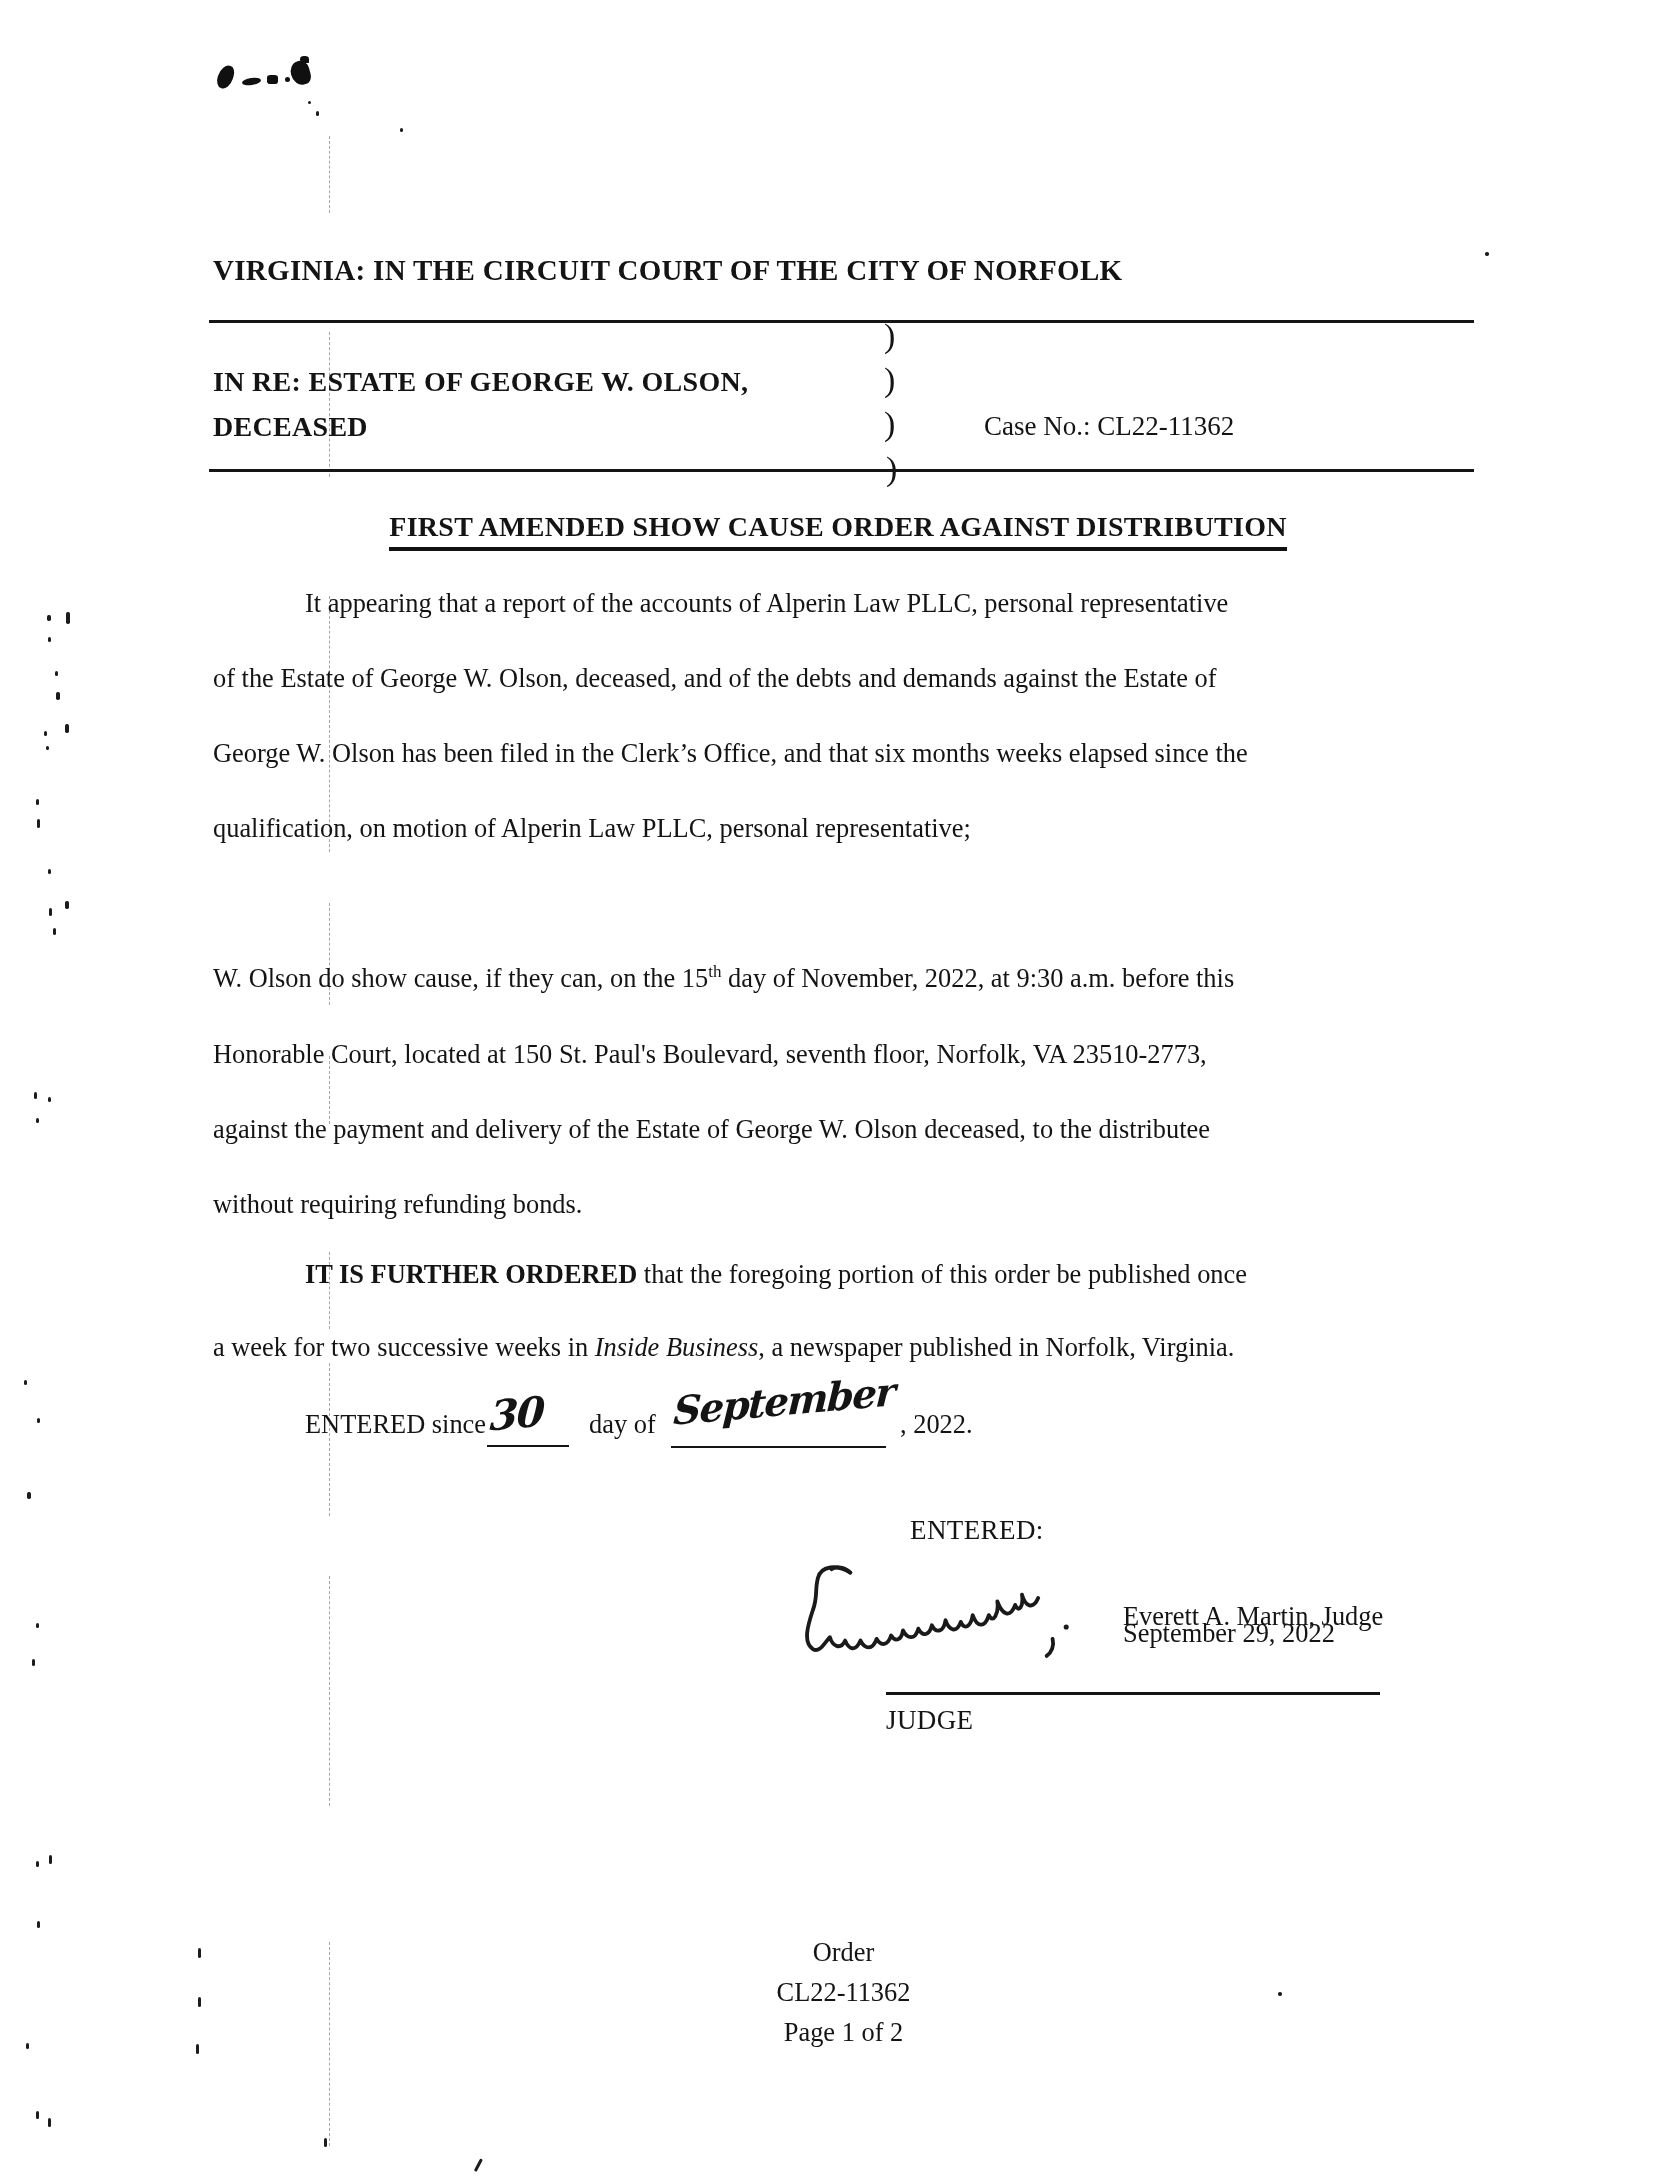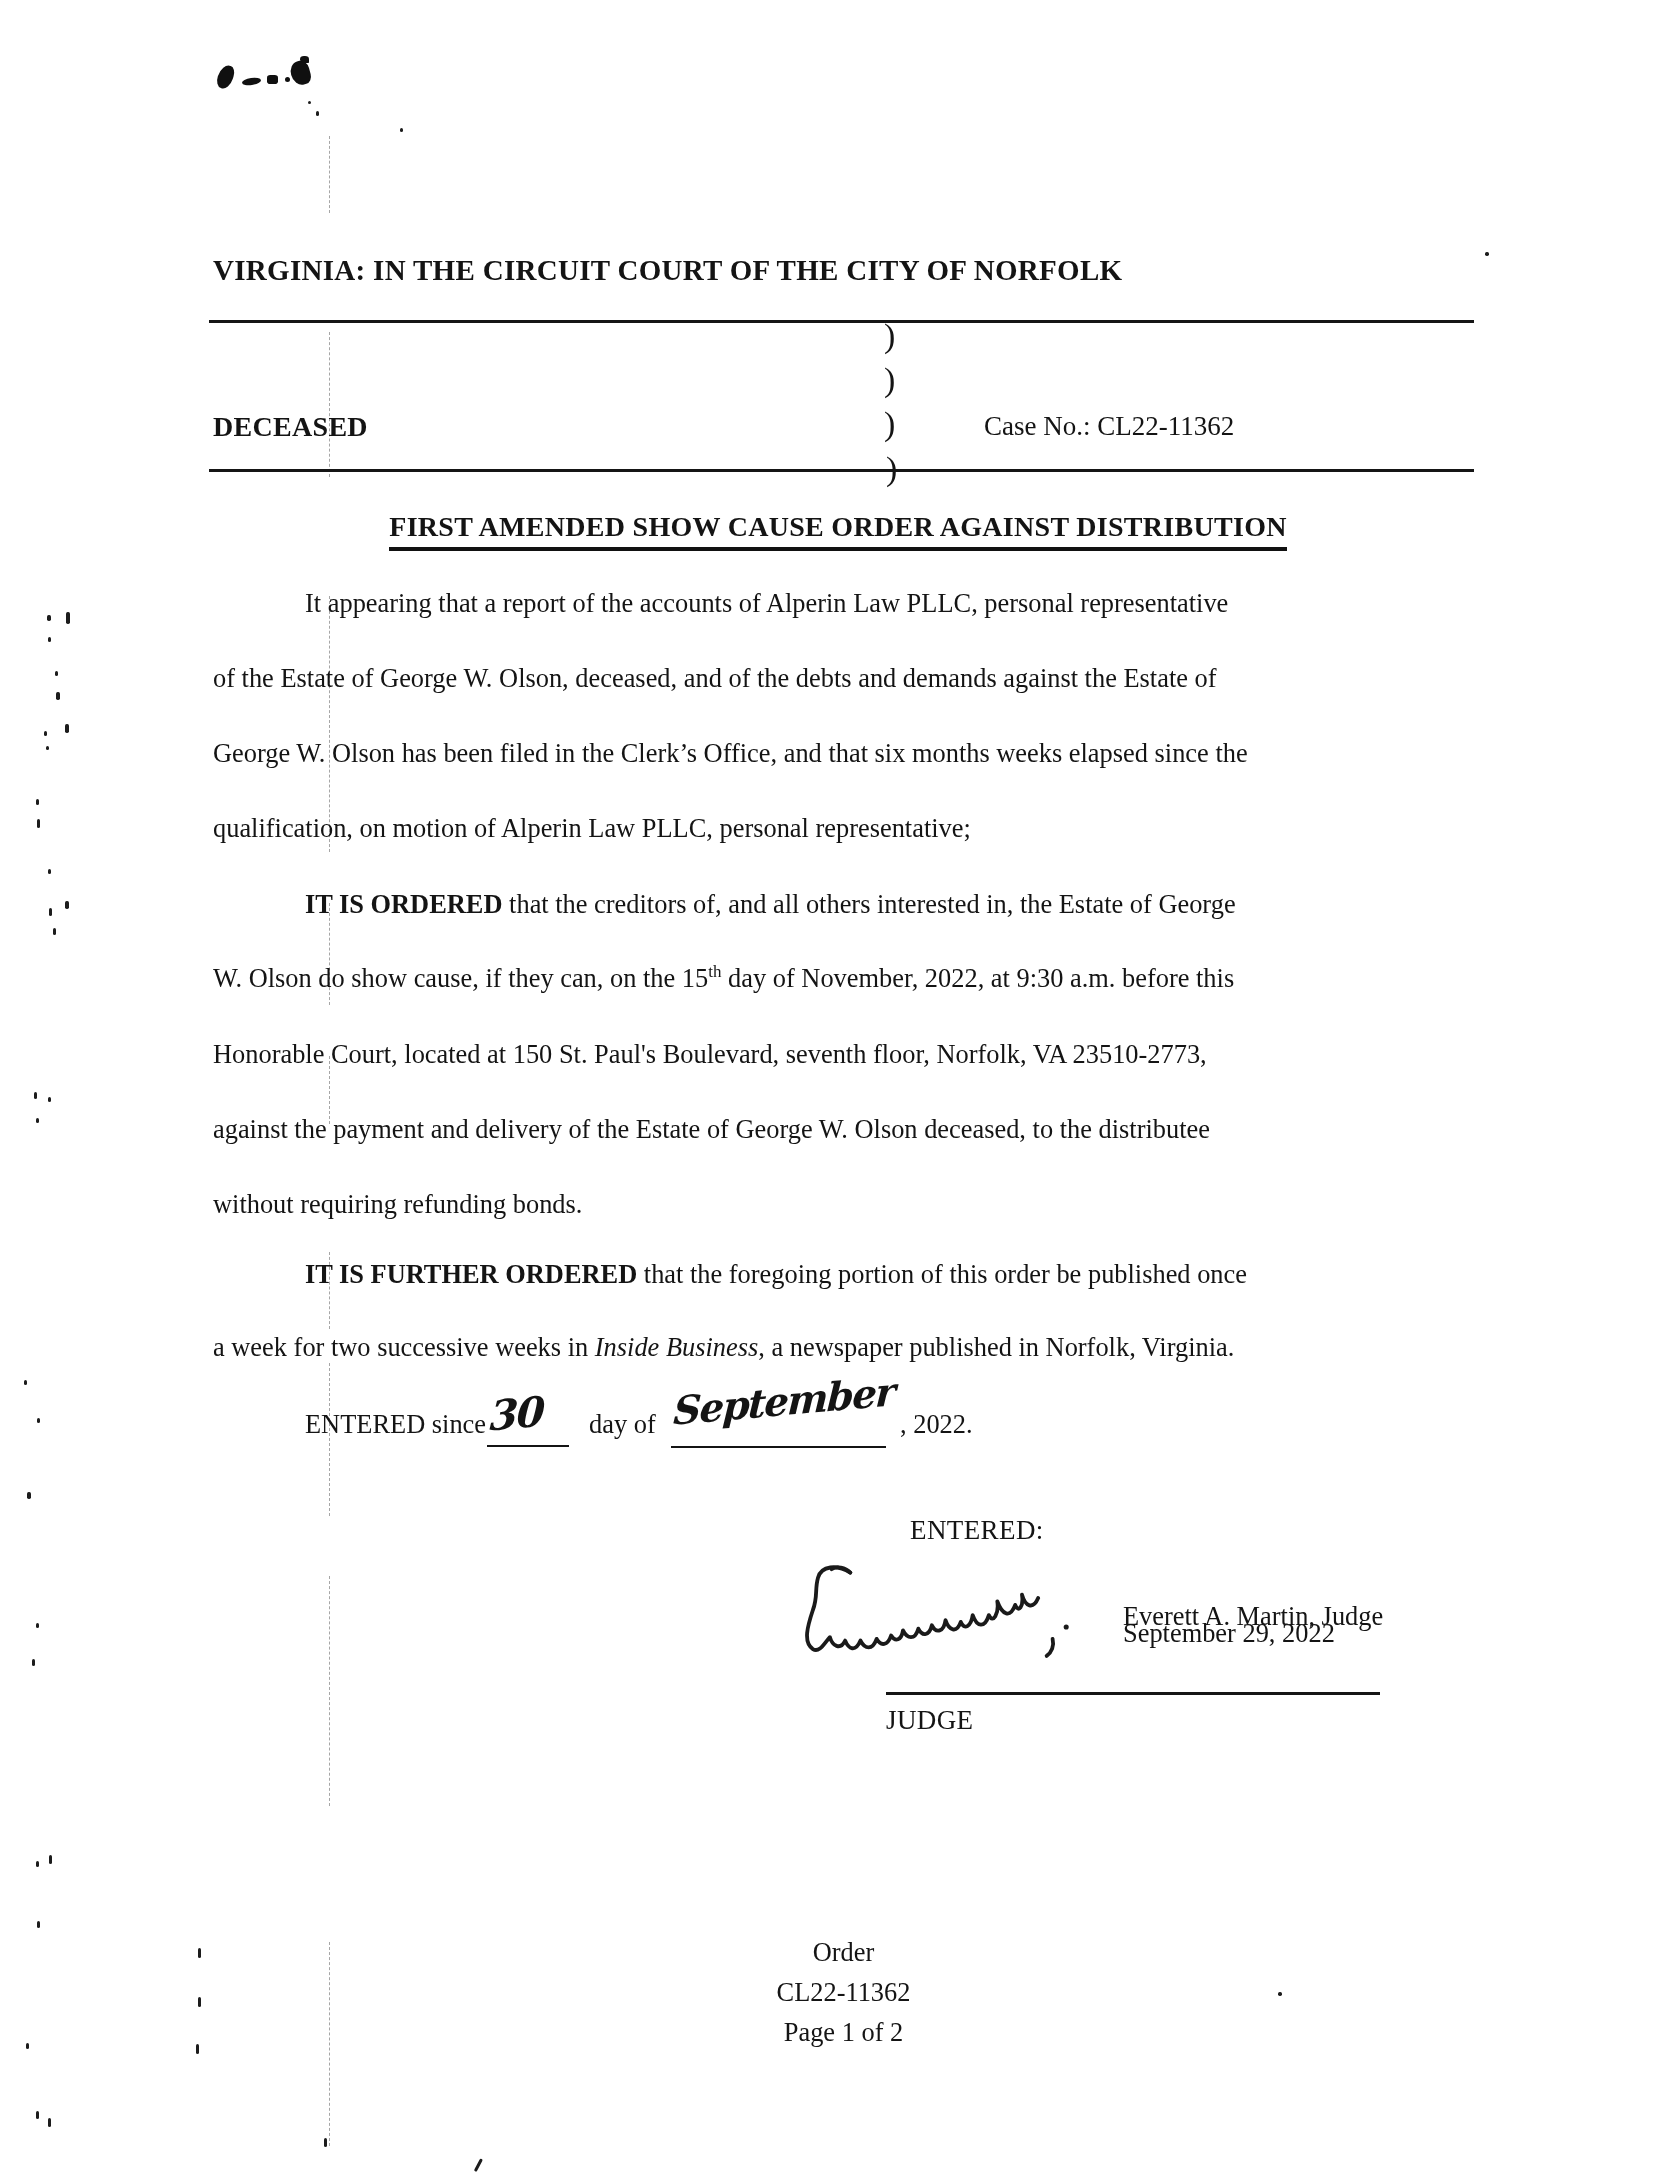--- a/index.html
+++ b/index.html
@@ -102,37 +102,35 @@
 
   <div class="abs court-header" style="left:213px;top:254px;">VIRGINIA: IN THE CIRCUIT COURT OF THE CITY OF NORFOLK</div>
 
   <div class="rule" style="left:209px;top:320px;width:1265px;"></div>
 
   <div class="abs paren" style="left:884px;top:317px;">)</div>
   <div class="abs paren" style="left:884px;top:361px;">)</div>
   <div class="abs paren" style="left:884px;top:405px;">)</div>
   <div class="abs paren" style="left:886px;top:450px;">)</div>
 
+  <div class="abs cap-bold" style="left:213px;top:366px;">IN RE: ESTATE OF GEORGE W. OLSON,</div>
   <div class="abs cap-bold" style="left:213px;top:411px;">DECEASED</div>
   <div class="abs cap-normal" style="left:984px;top:411px;">Case No.: CL22-11362</div>
 
   <div class="rule" style="left:209px;top:469px;width:1265px;"></div>
 
   <div class="doc-title-wrap" style="top:511px;">
     <span class="doc-title">FIRST AMENDED SHOW CAUSE ORDER AGAINST DISTRIBUTION</span>
   </div>
 
   <div class="abs bodyline" style="left:305px;top:588px;">It appearing that a report of the accounts of Alperin Law PLLC, personal representative</div>
   <div class="abs bodyline" style="left:213px;top:663px;">of the Estate of George W. Olson, deceased, and of the debts and demands against the Estate of</div>
   <div class="abs bodyline" style="left:213px;top:738px;">George W. Olson has been filed in the Clerk’s Office, and that six months weeks elapsed since the</div>
   <div class="abs bodyline" style="left:213px;top:813px;">qualification, on motion of Alperin Law PLLC, personal representative;</div>
 
-  <div class="abs bodyline" style="left:305px;top:889px;">
-    <span class="bold">IT IS ORDERED</span><span> that the creditors of, and all others interested in, the Estate of George</span>
-  </div>
   <div class="abs bodyline" style="left:213px;top:963px;">
     <span>W. Olson do show cause, if they can, on the 15</span><sup>th</sup><span> day of November, 2022, at 9:30 a.m. before this</span>
   </div>
   <div class="abs bodyline" style="left:213px;top:1039px;">Honorable Court, located at 150 St. Paul's Boulevard, seventh floor, Norfolk, VA 23510-2773,</div>
   <div class="abs bodyline" style="left:213px;top:1114px;">against the payment and delivery of the Estate of George W. Olson deceased, to the distributee</div>
   <div class="abs bodyline" style="left:213px;top:1189px;">without requiring refunding bonds.</div>
 
   <div class="abs bodyline" style="left:305px;top:1259px;">
     <span class="bold">IT IS FURTHER ORDERED</span><span> that the foregoing portion of this order be published once</span>
   </div>

